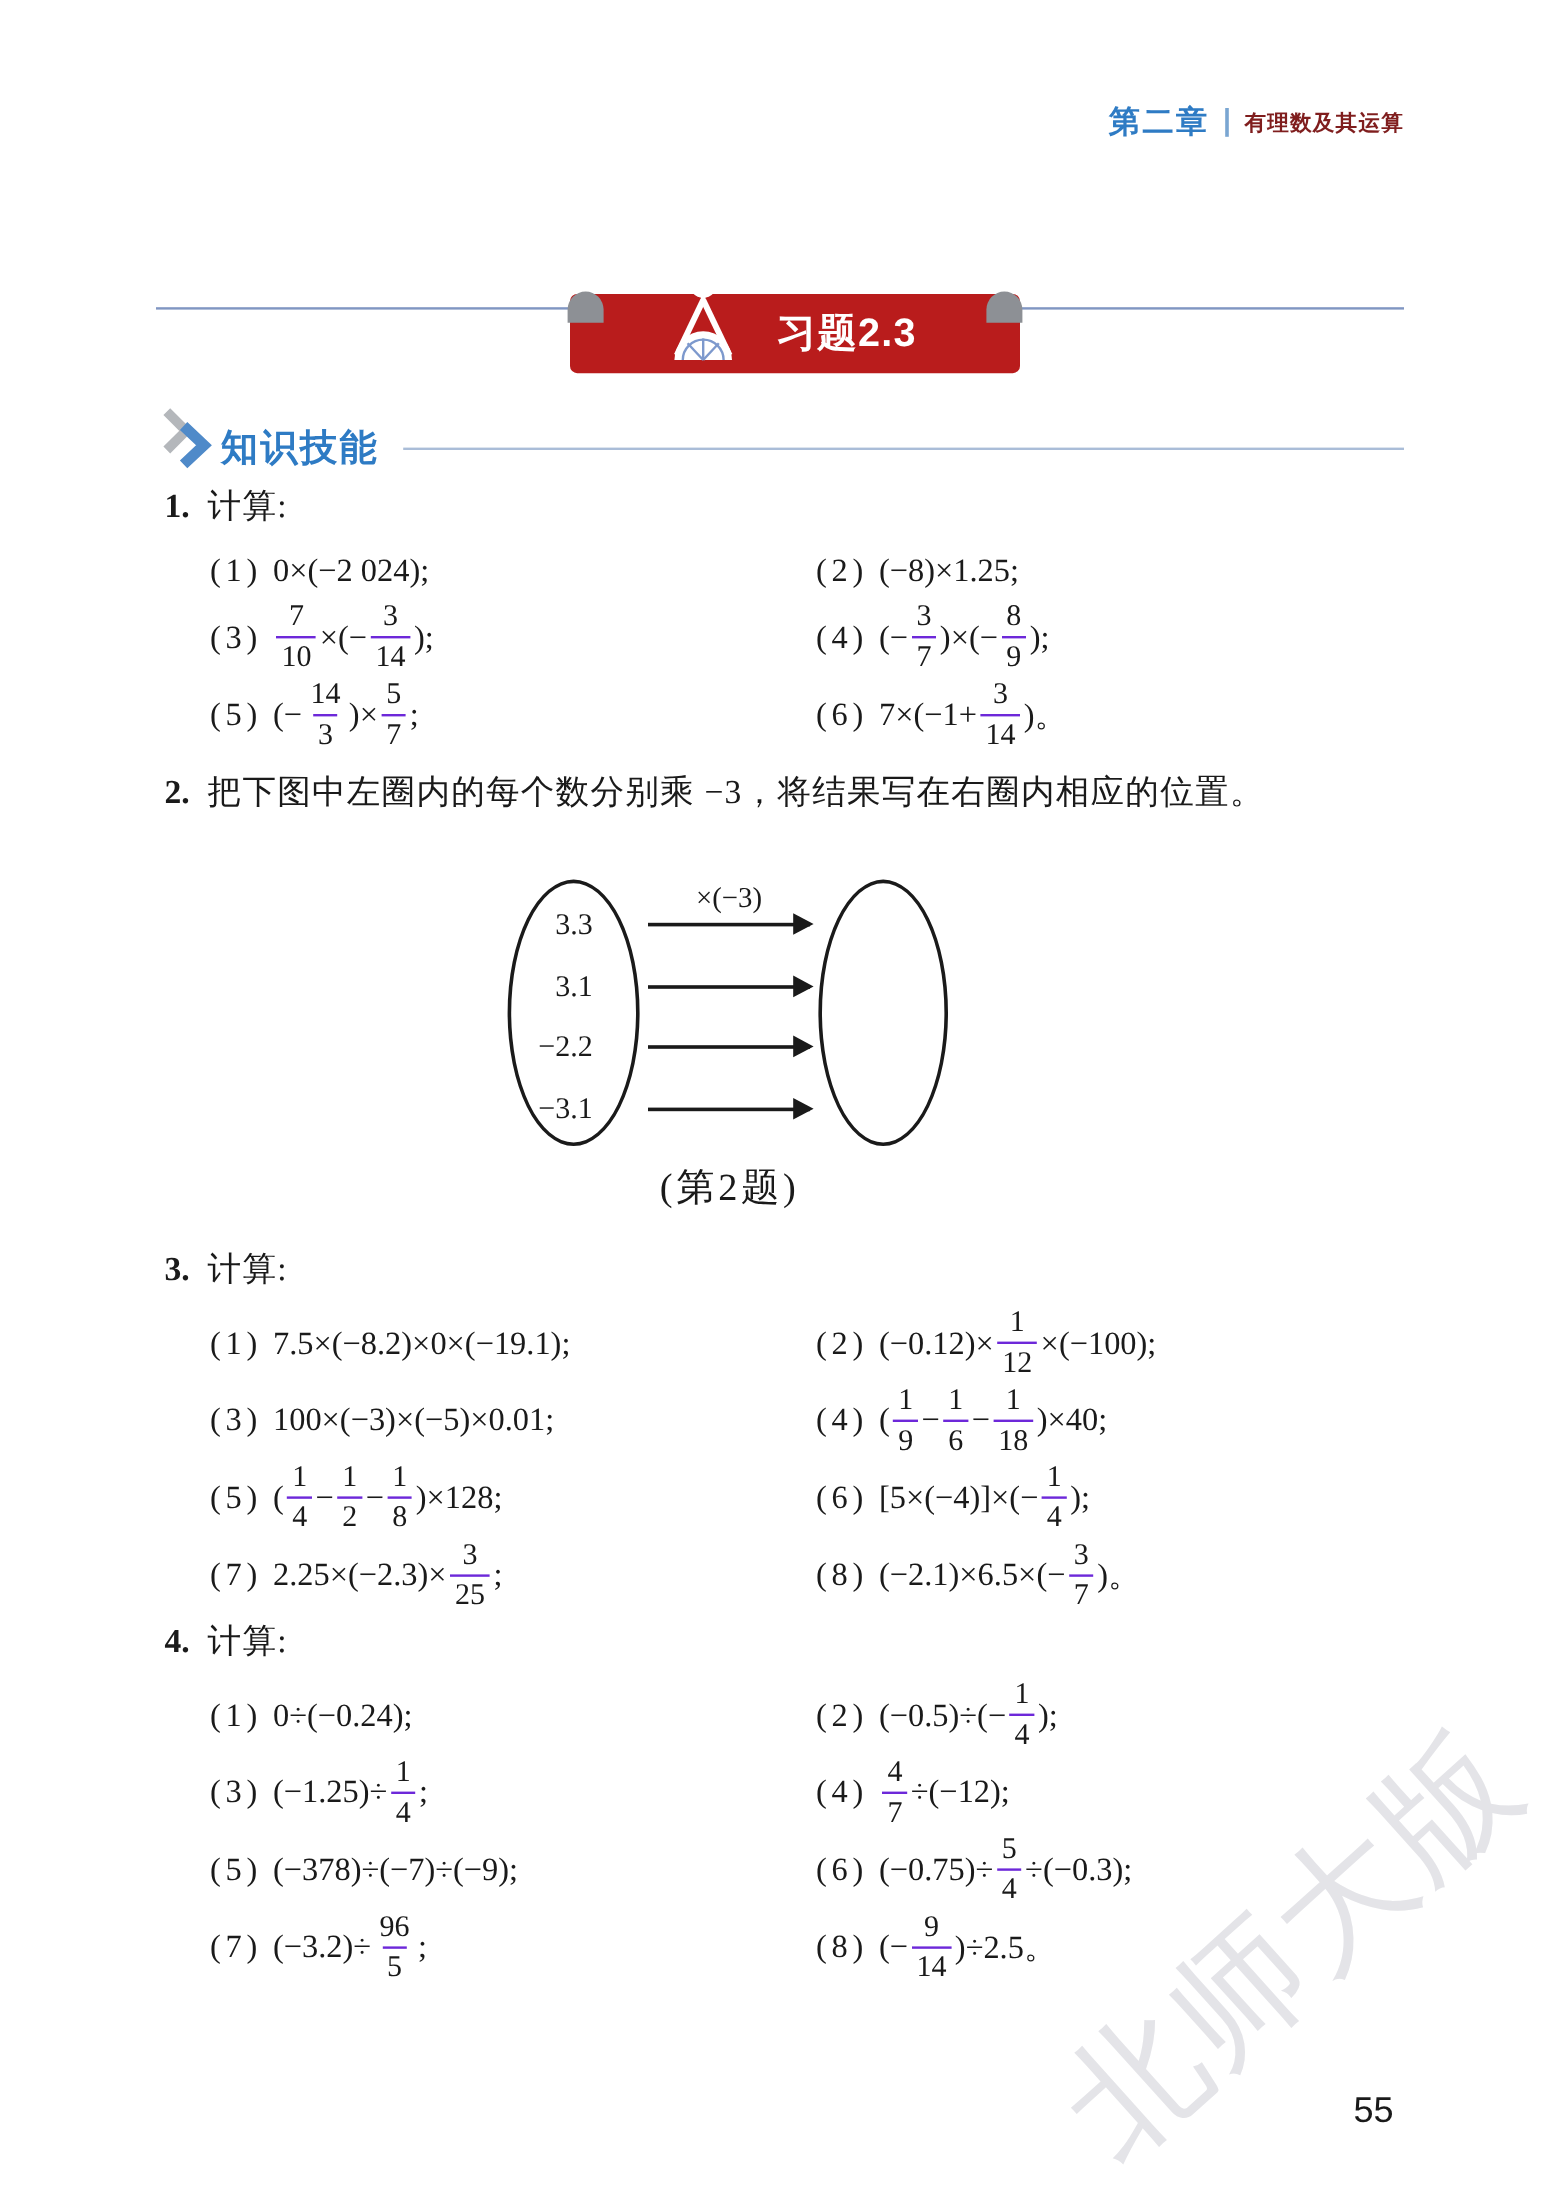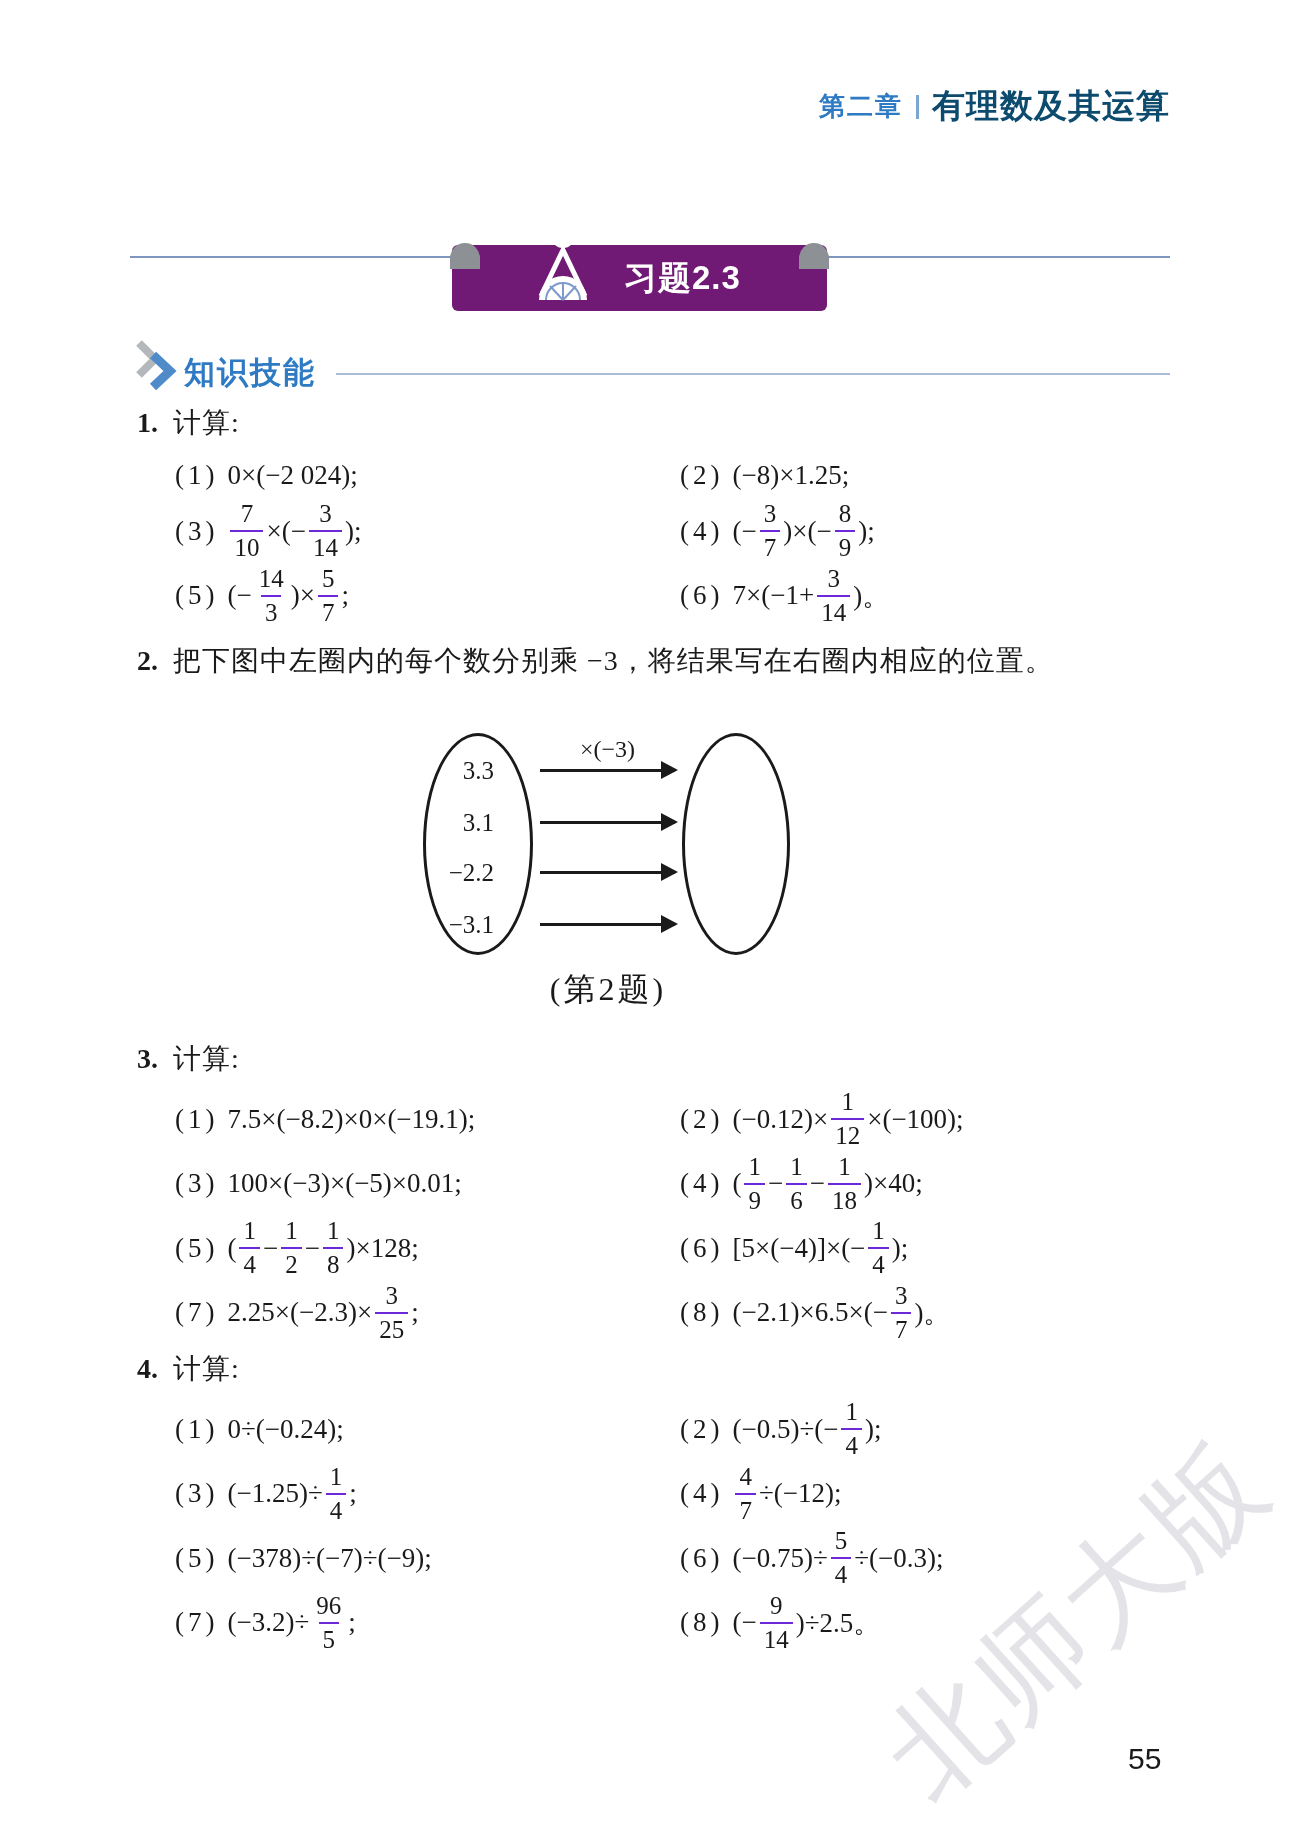--- a/index.html
+++ b/index.html
@@ -3,24 +3,24 @@
 <meta charset="utf-8">
 <style>
   html,body{margin:0;padding:0;background:#ffffff;}
   .page{position:relative;width:1304px;height:1843px;background:#fff;overflow:hidden;
         font-family:"Liberation Serif","DejaVu Serif",serif;color:#1a1a1a;}
   
   .chapter-header{position:absolute;top:84px;right:134px;display:flex;align-items:center;gap:13px;
                   font-family:"Liberation Sans","DejaVu Sans",sans-serif;}
   .chapter-label{color:#2e7bc4;font-weight:bold;font-size:26px;letter-spacing:2px;}
   .chapter-sep{width:3px;height:24px;background:#7aa6d2;}
-  .chapter-title{color:#0c4a6e;font-weight:bold;font-size:33px;letter-spacing:1px;}
+  .chapter-title{color:#7f1d1d;font-weight:bold;font-size:18px;letter-spacing:1px;}
   
   .banner-line{position:absolute;left:130px;top:256px;width:1040px;height:2px;background:#8096c2;}
-  .ribbon{position:absolute;left:452px;top:245px;width:375px;height:66px;background:#701a75;border-radius:6px;}
+  .ribbon{position:absolute;left:475px;top:245px;width:375px;height:66px;background:#b91c1c;border-radius:6px;}
   .fold{position:absolute;width:30px;height:26px;background:#8d9095;border-radius:15px 15px 0 0;top:-2px;}
   .fold.l{left:-2px;}  .fold.r{right:-2px;}
   .ribbon-icon{position:absolute;left:80px;top:-33px;}
   .ribbon-title{position:absolute;left:172px;top:50%;transform:translateY(-50%);color:#ffffff;
                 font-size:33px;font-weight:bold;letter-spacing:1px;
                 font-family:"Liberation Sans","DejaVu Sans",sans-serif;white-space:nowrap;}
   
   .section-chevrons{position:absolute;left:134px;top:338px;}
   .section-label{position:absolute;left:184px;top:352px;color:#2e7bc4;font-size:31px;font-weight:bold;
                  letter-spacing:2px;font-family:"Liberation Sans","DejaVu Sans",sans-serif;}

